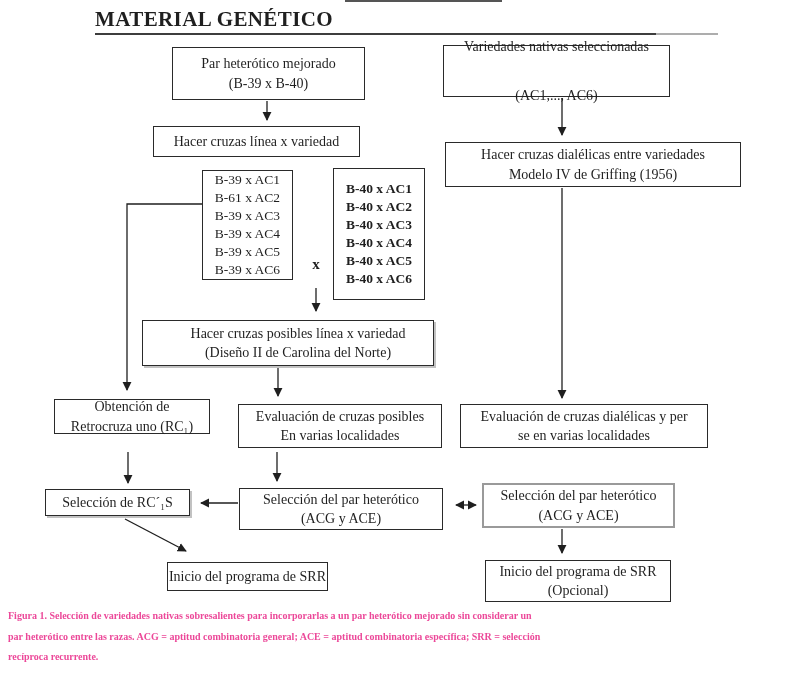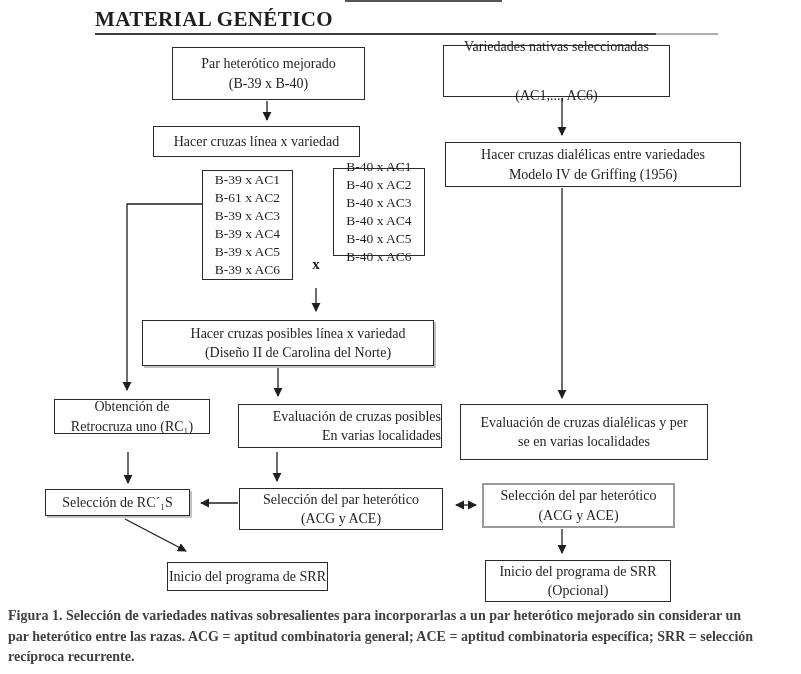--- a/index.html
+++ b/index.html
@@ -14,21 +14,21 @@
   .grayborder{border:2px solid #9a9a9a;}
   #title{position:absolute;left:95px;top:7px;width:623px;text-align:left;
          font-weight:bold;font-size:21px;letter-spacing:.4px;}
   #rule{position:absolute;left:95px;top:33px;width:623px;height:2px;
         background:linear-gradient(to right,#3d3d3d 0,#3d3d3d 90%,#adadad 90%,#adadad 100%);}
   #topline{position:absolute;left:345px;top:0;width:157px;height:2px;background:#555555;}
   #cross{position:absolute;left:305px;top:256px;width:22px;height:22px;text-align:center;
          font-weight:bold;font-size:15px;}
   #arrows{position:absolute;left:0;top:0;pointer-events:none;}
   #caption{position:absolute;left:8px;top:606px;width:793px;font-weight:bold;
-           font-size:14px;line-height:20.5px;color:#404040;}
+           font-size:10px;line-height:20.5px;color:#ec4899;}
   #caption .cl{white-space:nowrap;}
 </style>
 </head>
 <body>
 
 <div id="fig">
 
   <div id="topline"></div>
   <div id="title">MATERIAL GENÉTICO</div>
   <div id="rule"></div>
@@ -66,42 +66,42 @@
 
   <div class="box listbox" style="left:202px;top:170px;width:91px;height:110px;">
     <div class="ln">B-39 x AC1</div>
     <div class="ln">B-61 x AC2</div>
     <div class="ln">B-39 x AC3</div>
     <div class="ln">B-39 x AC4</div>
     <div class="ln">B-39 x AC5</div>
     <div class="ln">B-39 x AC6</div>
   </div>
 
-  <div class="box listbox" style="left:333px;top:168px;width:92px;height:88px;">
+  <div class="box listbox" style="left:333px;top:168px;width:92px;height:132px;font-weight:bold;">
     <div class="ln">B-40 x AC1</div>
     <div class="ln">B-40 x AC2</div>
     <div class="ln">B-40 x AC3</div>
     <div class="ln">B-40 x AC4</div>
     <div class="ln">B-40 x AC5</div>
     <div class="ln">B-40 x AC6</div>
   </div>
 
   <div id="cross">x</div>
 
   <div class="box shadowed" style="left:142px;top:320px;width:292px;height:46px;padding-left:20px;">
     <span class="ln">Hacer cruzas posibles línea x variedad</span>
     <span class="ln">(Diseño II de Carolina del Norte)</span>
   </div>
 
   <div class="box" style="left:54px;top:399px;width:156px;height:35px;">
     <span class="ln">Obtención de</span>
     <span class="ln">Retrocruza uno (RC₁)</span>
   </div>
 
-  <div class="box" style="left:238px;top:404px;width:204px;height:44px;align-items:flex-end;">
+  <div class="box" style="left:238px;top:404px;width:204px;height:44px;">
     <span class="ln">Evaluación de cruzas posibles</span>
     <span class="ln">En varias localidades</span>
   </div>
 
   <div class="box shadowed" style="left:45px;top:489px;width:145px;height:27px;align-items:center;">
     <span class="ln">Selección de RC´₁S</span>
   </div>
 
   <div class="box" style="left:239px;top:488px;width:204px;height:42px;">
     <span class="ln">Selección del par heterótico</span>
@@ -115,21 +115,21 @@
   <div class="box" style="left:443px;top:45px;width:227px;height:52px;gap:30px;">
     <span class="ln">Variedades nativas seleccionadas</span>
     <span class="ln">(AC1,..., AC6)</span>
   </div>
 
   <div class="box" style="left:445px;top:142px;width:296px;height:45px;">
     <span class="ln">Hacer cruzas dialélicas entre variedades</span>
     <span class="ln">Modelo IV de Griffing (1956)</span>
   </div>
 
-  <div class="box" style="left:460px;top:404px;width:248px;height:56px;">
+  <div class="box" style="left:460px;top:404px;width:248px;height:44px;">
     <span class="ln">Evaluación de cruzas dialélicas y per</span>
     <span class="ln">se en varias localidades</span>
   </div>
 
   <div class="box grayborder" style="left:482px;top:483px;width:193px;height:45px;">
     <span class="ln">Selección del par heterótico</span>
     <span class="ln">(ACG y ACE)</span>
   </div>
 
   <div class="box" style="left:485px;top:560px;width:186px;height:42px;">

